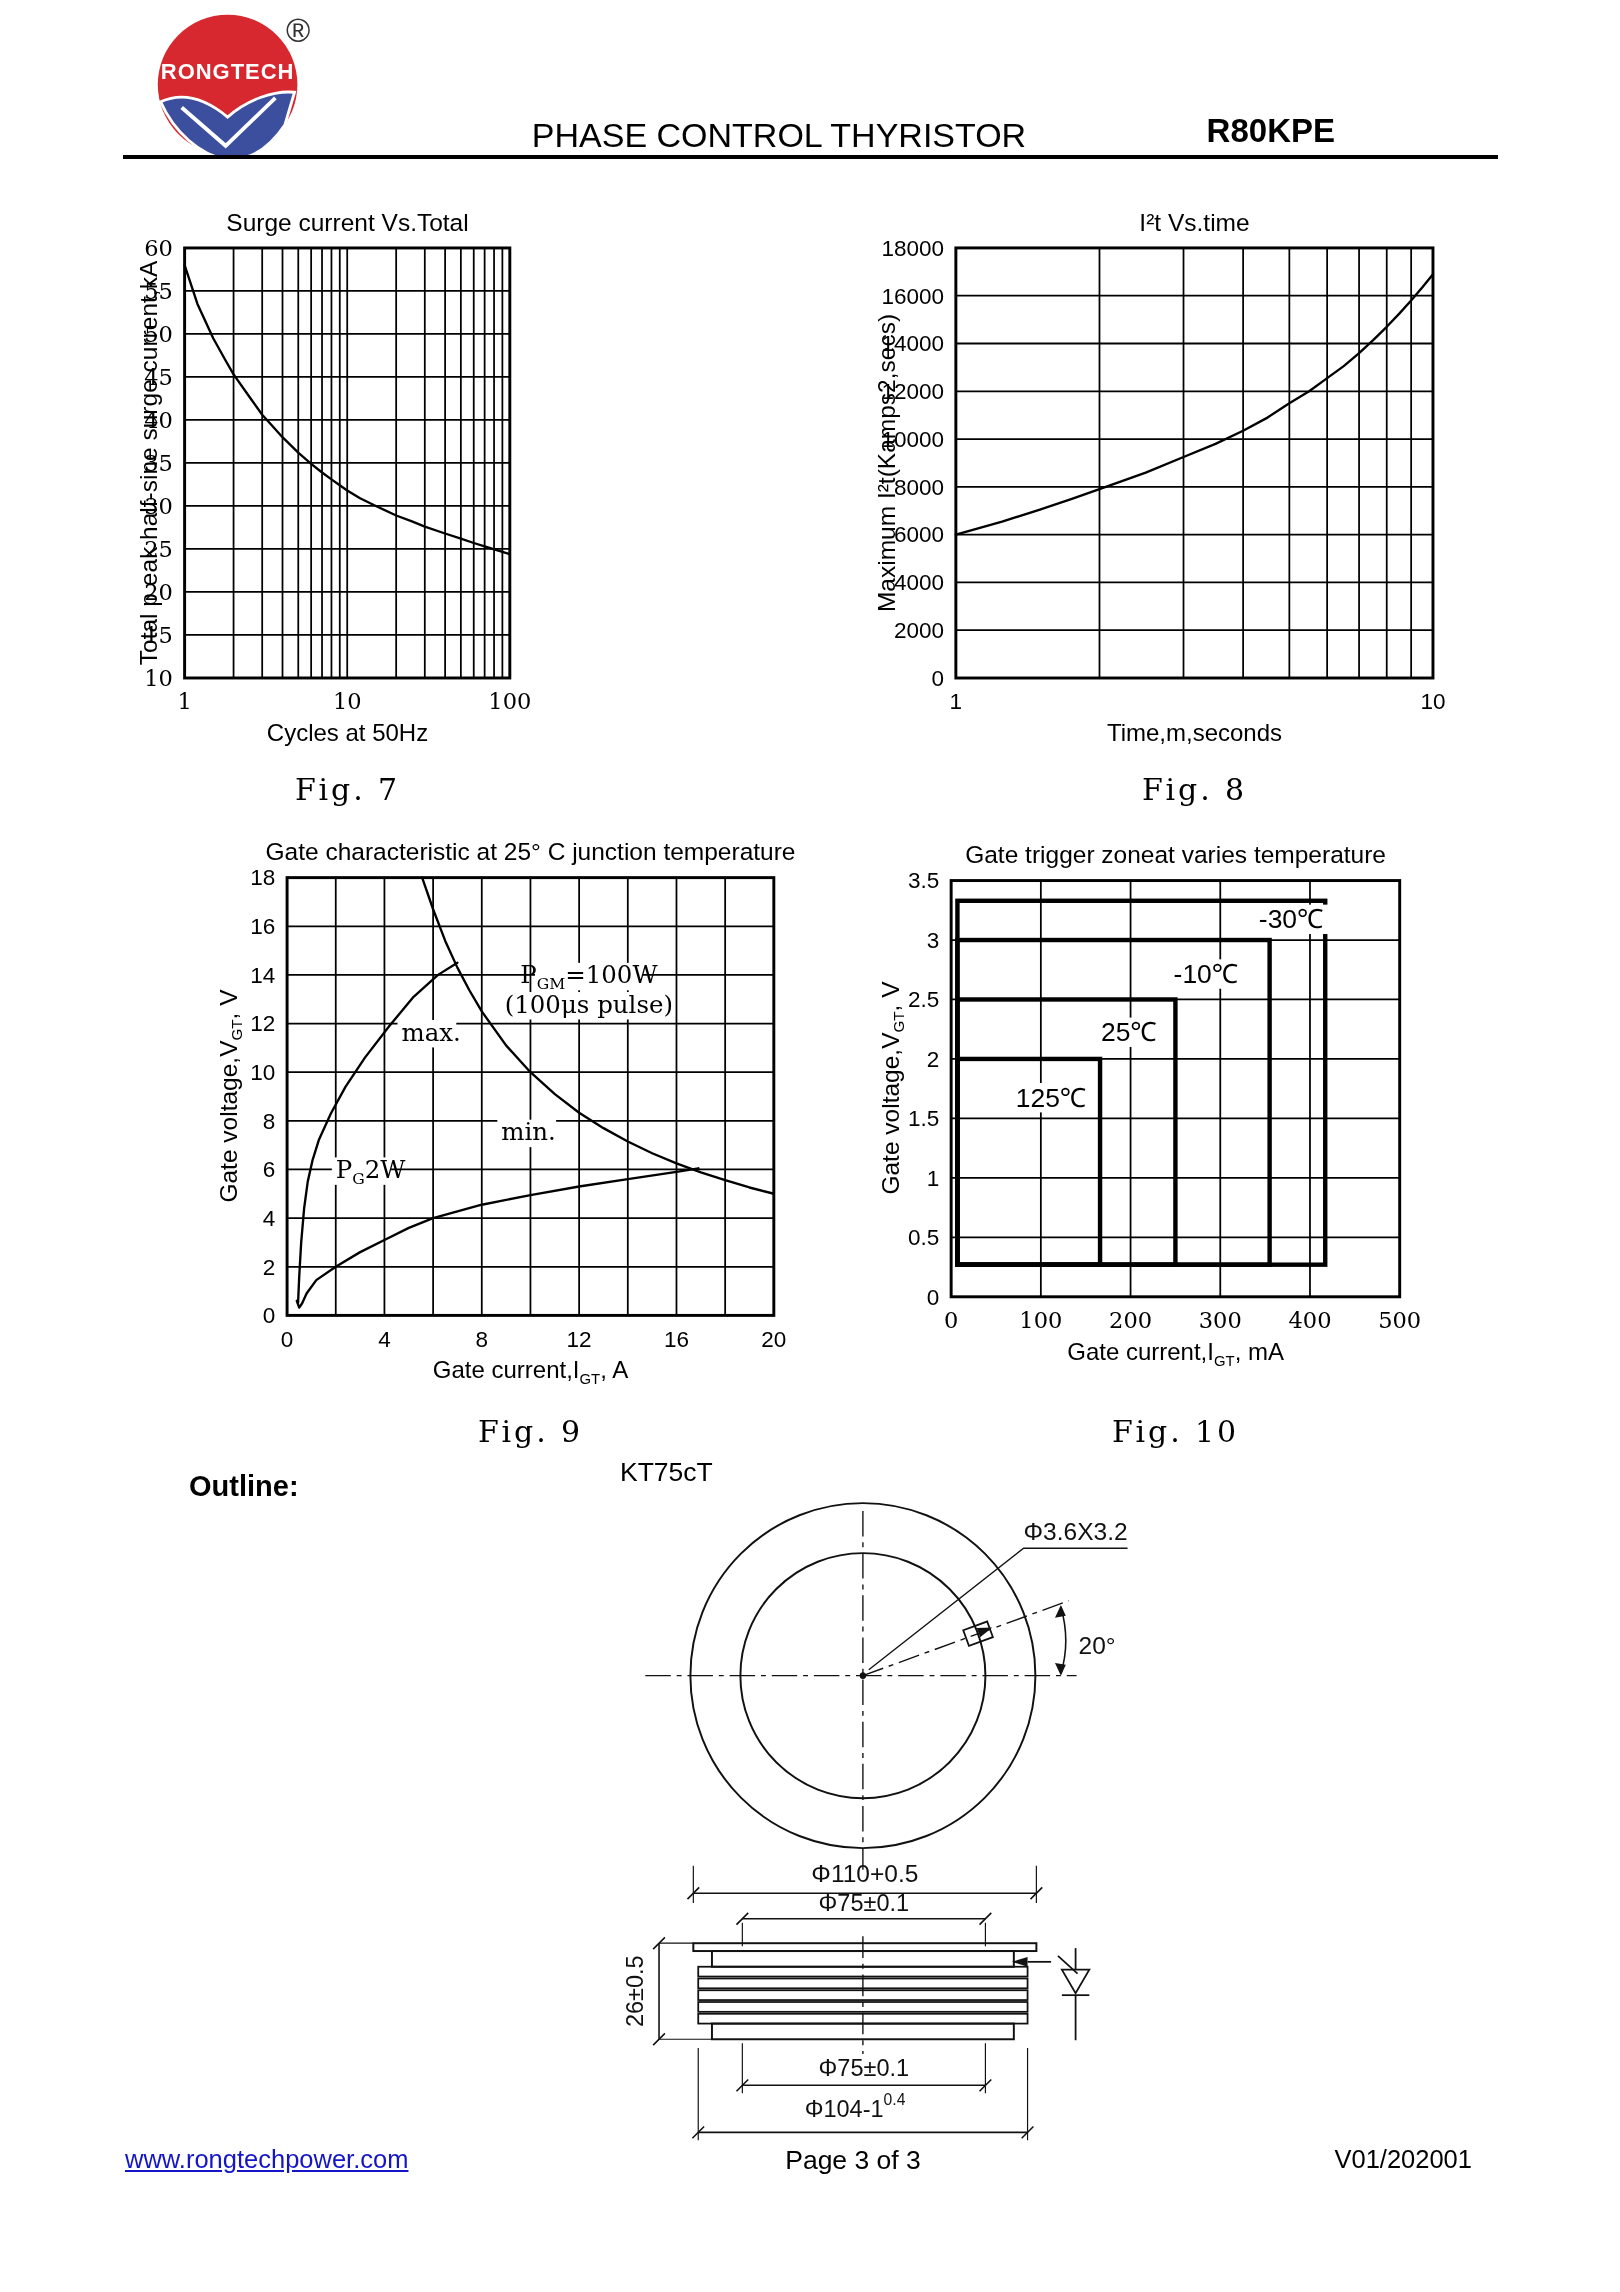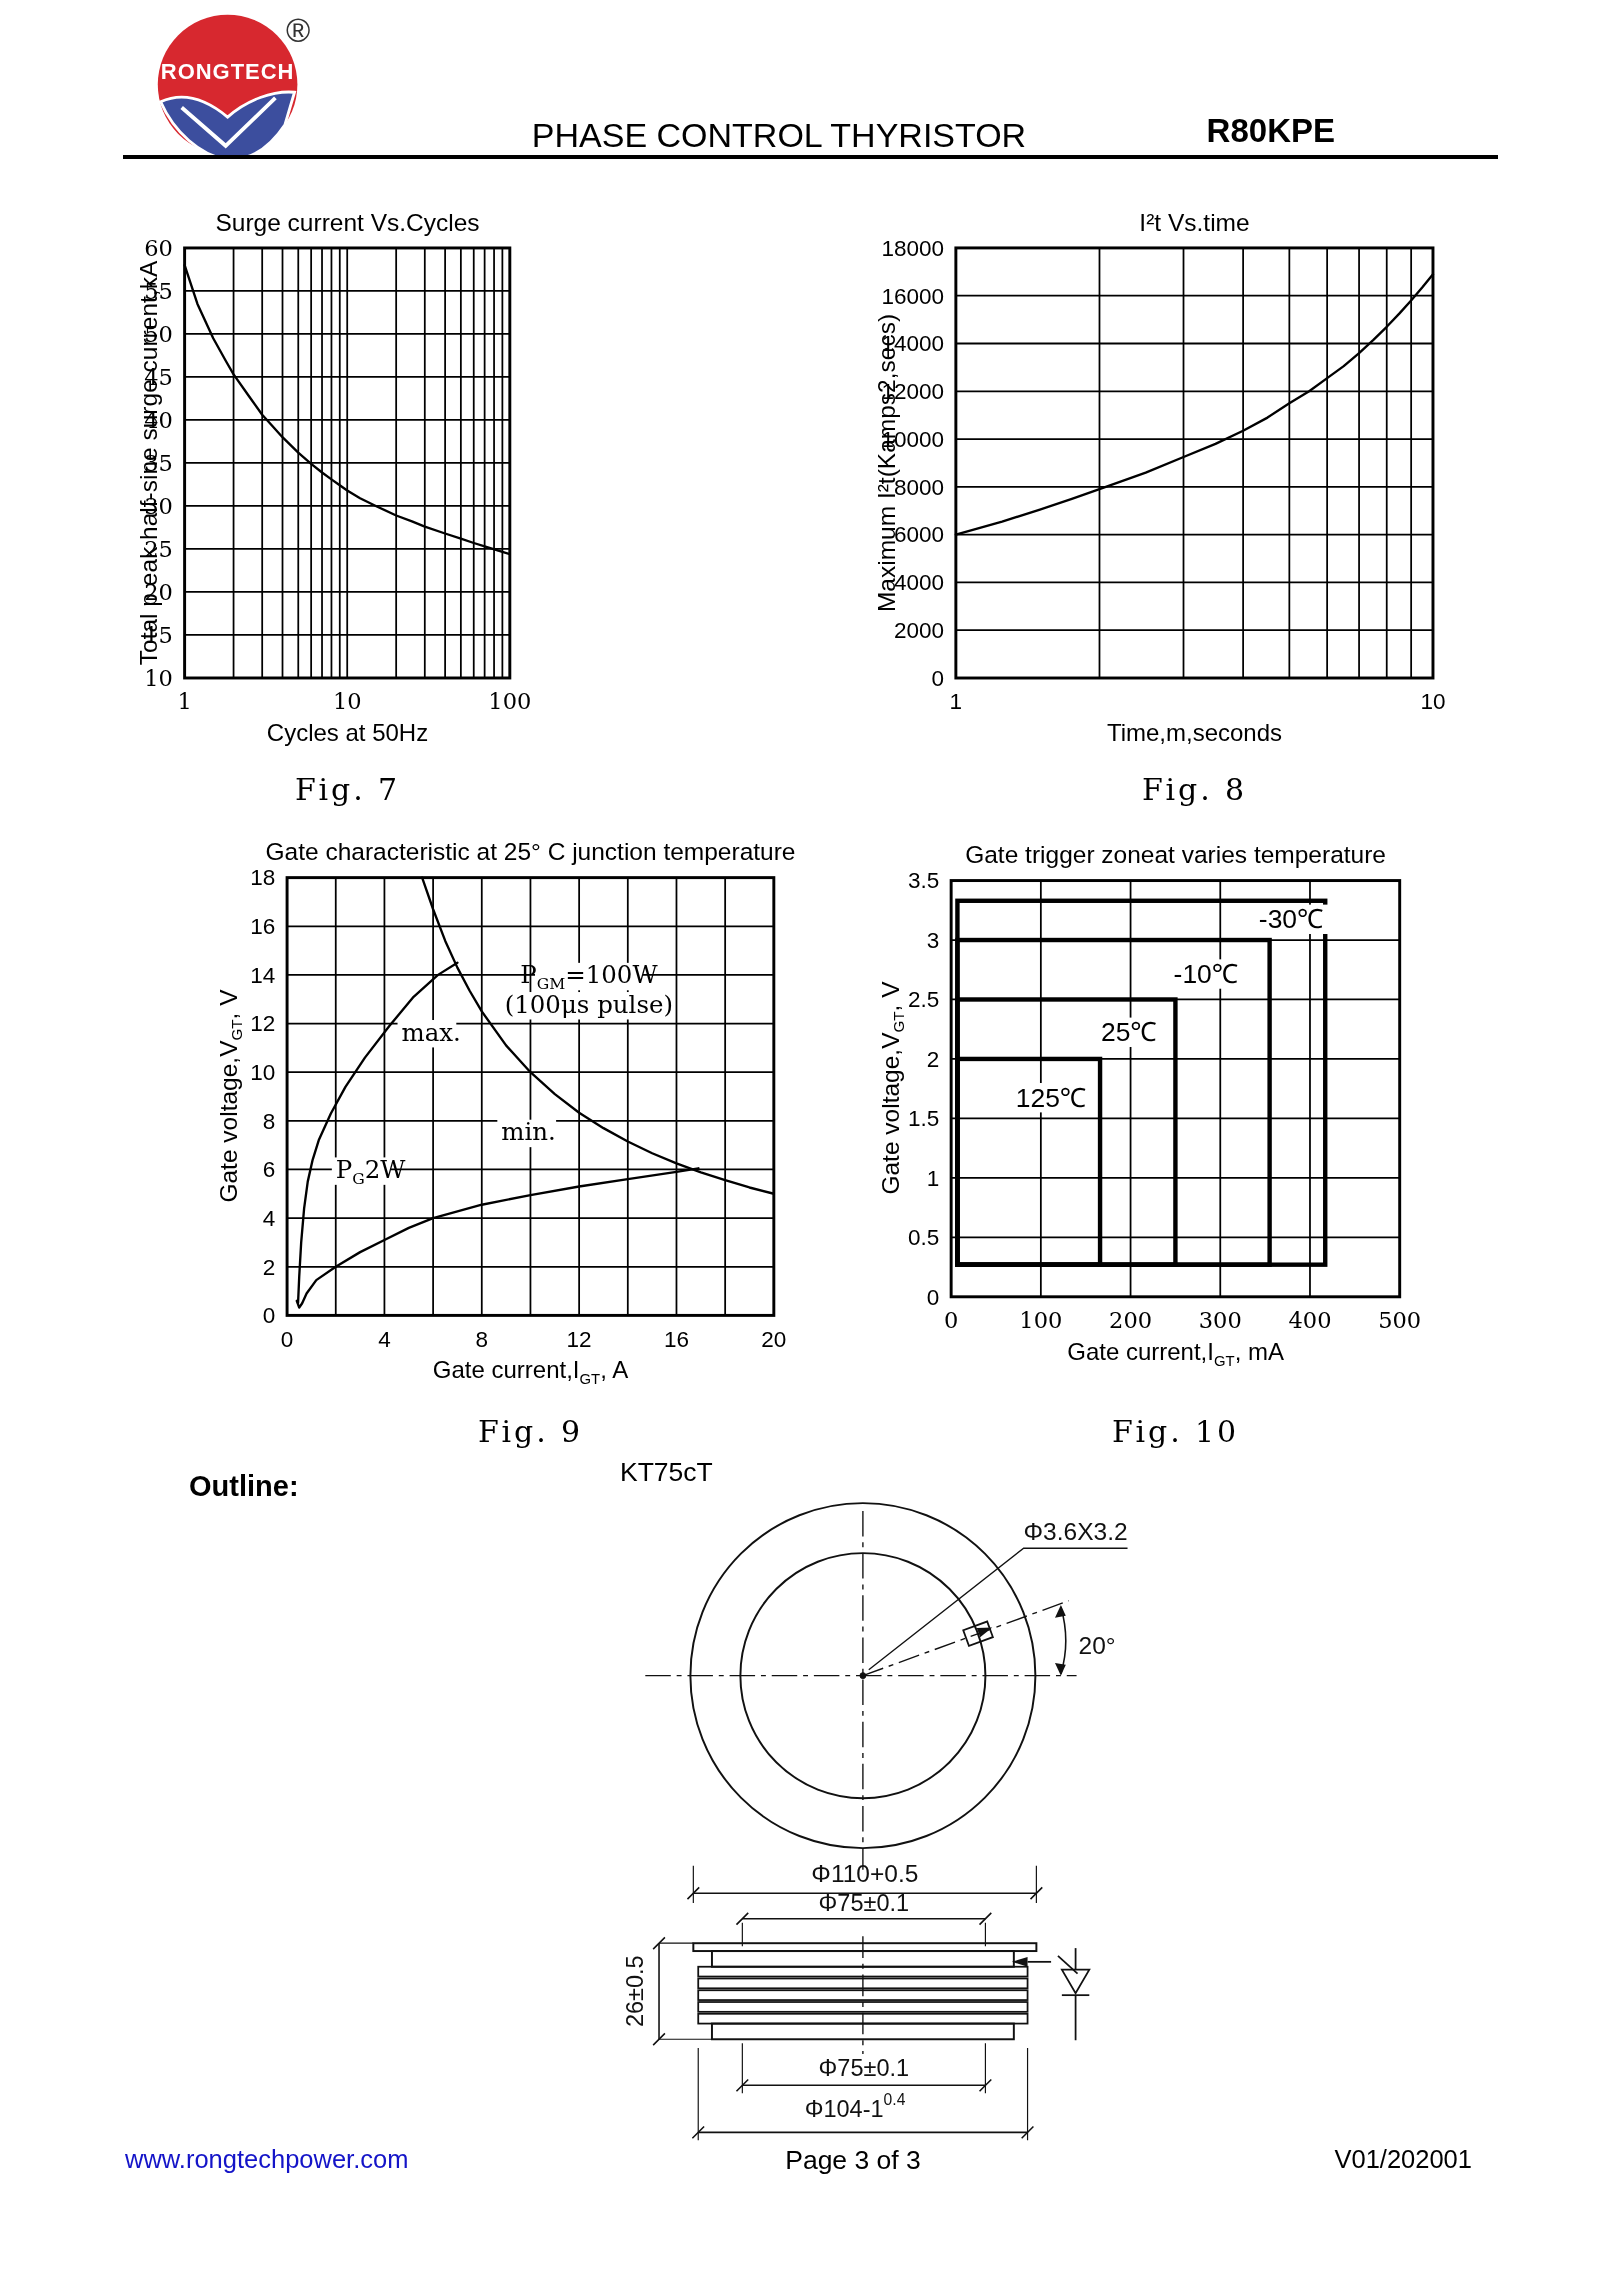--- a/index.html
+++ b/index.html
@@ -21,21 +21,21 @@
   .chart-ylabel{position:absolute;white-space:nowrap;font-size:24.5px;
                 transform:translate(-50%,-50%) rotate(-90deg);}
   .chart-caption{position:absolute;text-align:center;font-family:"DejaVu Serif",serif;
                  font-size:30px;letter-spacing:2.9px;}
   .chart-xlabel sub,.chart-ylabel sub{font-size:0.62em;}
   
   .outline-label{position:absolute;left:189px;top:1470px;font-size:29px;font-weight:bold;}
   .model-label{position:absolute;left:620px;top:1457px;font-size:26.5px;}
   .outline-svg{position:absolute;left:608px;top:1460px;}
   
-  .footer-link{position:absolute;left:125px;top:2145px;font-size:25.5px;cursor:pointer;}
+  .footer-link{position:absolute;left:125px;top:2145px;font-size:25.5px;text-decoration:underline;cursor:pointer;}
   .footer-page{position:absolute;left:706px;top:2145px;width:294px;text-align:center;font-size:26.5px;}
   .footer-version{position:absolute;left:1264px;top:2145px;width:208px;text-align:right;font-size:25.5px;}
 </style>
 </head>
 <body>
 
 <div class="page">
 
   <div class="logo">
     <svg viewBox="0 0 160 160" width="153" height="153">
@@ -44,21 +44,21 @@
       <path d="M30,102 L76,142 L128,92" stroke="#ffffff" stroke-width="4" fill="none"></path>
       <text x="78" y="72" text-anchor="middle" fill="#ffffff" font-size="23" font-weight="bold" font-family="Liberation Sans, sans-serif" letter-spacing="1">RONGTECH</text>
     </svg>
   </div>
   <div class="reg-mark">®</div>
   <div class="header-title">PHASE CONTROL THYRISTOR</div>
   <div class="product-code">R80KPE</div>
   <div class="header-rule"></div>
 
   <div class="chart" id="fig7" style="left: 118px; top: 196px; width: 431px; height: 627px;">
-      <div class="chart-title" style="left: -2px; top: 12.7px; width: 463px;">Surge current Vs.Cycles</div>
+      <div class="chart-title" style="left: -2px; top: 12.7px; width: 463px;">Surge current Vs.Total</div>
       <svg width="431" height="627" viewBox="0 0 440 640">
         <line x1="117.97097928022089" y1="53" x2="117.97097928022089" y2="492" stroke="#000" stroke-width="1.8"></line>
         <line x1="147.20212828346396" y1="53" x2="147.20212828346396" y2="492" stroke="#000" stroke-width="1.8"></line>
         <line x1="167.94195856044178" y1="53" x2="167.94195856044178" y2="492" stroke="#000" stroke-width="1.8"></line>
         <line x1="184.0290207197791" y1="53" x2="184.0290207197791" y2="492" stroke="#000" stroke-width="1.8"></line>
         <line x1="197.17310756368485" y1="53" x2="197.17310756368485" y2="492" stroke="#000" stroke-width="1.8"></line>
         <line x1="208.28627464236664" y1="53" x2="208.28627464236664" y2="492" stroke="#000" stroke-width="1.8"></line>
         <line x1="217.91293784066264" y1="53" x2="217.91293784066264" y2="492" stroke="#000" stroke-width="1.8"></line>
         <line x1="226.40425656692793" y1="53" x2="226.40425656692793" y2="492" stroke="#000" stroke-width="1.8"></line>
         <line x1="234" y1="53" x2="234" y2="492" stroke="#000" stroke-width="1.8"></line>

